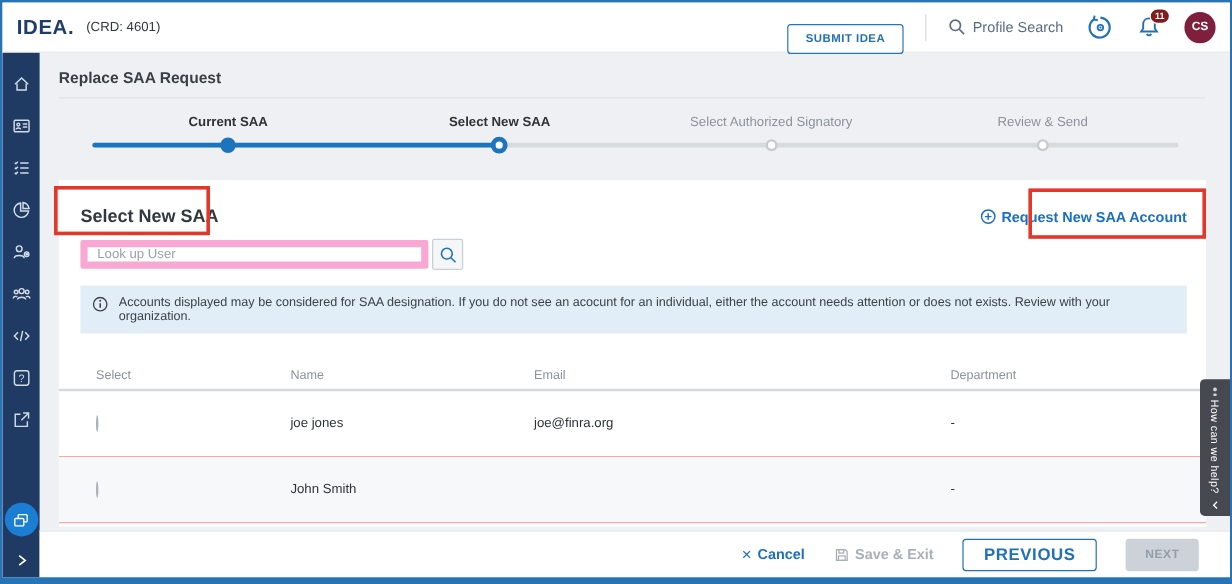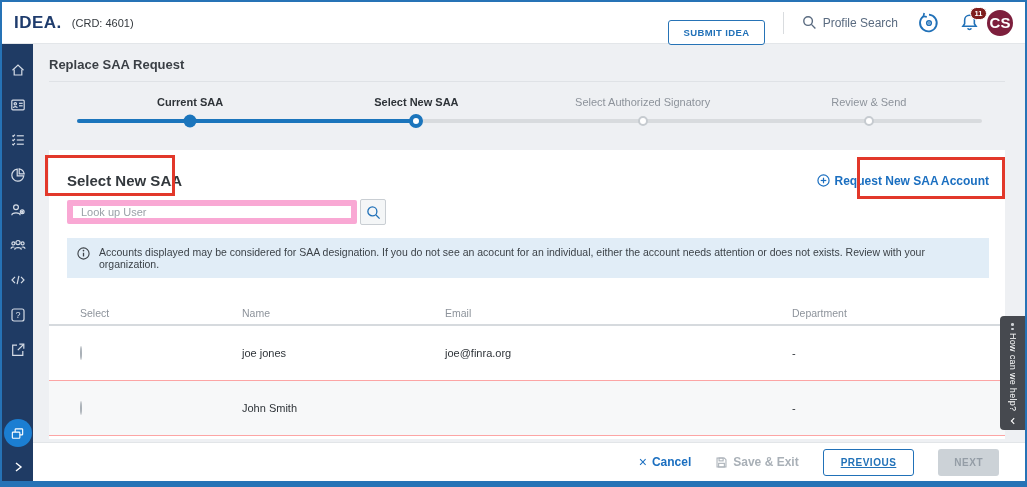--- a/index.html
+++ b/index.html
@@ -23,22 +23,22 @@
   .profile-search { display:flex; align-items:center; gap:6px; color:#5a6b80;
     font-size:12px; cursor:pointer; }
   .icon-btn { display:flex; align-items:center; justify-content:center;
     background:none; border:none; cursor:pointer; padding:0; margin-left:12px; }
   .history { color:#2171b8; }
   .bell-wrap { position:relative; color:#2171b8; }
   .badge { position:absolute; top:-6px; right:-8px; background:#7f1d1d; color:#fff;
     font-size:7.5px; font-weight:700; border-radius:8px; padding:1px 3.5px;
     border:1.5px solid #fff; }
   .avatar { width:26px; height:26px; border-radius:50%; background:#7d1f3d;
-    color:#fff; font-size:15px; font-weight:700; display:flex; align-items:center;
-    justify-content:center; cursor:pointer; }
+    color:#fff; font-size:10px; font-weight:700; display:flex; align-items:center;
+    justify-content:center; margin-left:12px; cursor:pointer; }
   
   .workspace { display:flex; height:437px; }
   .sidebar { width:31px; background:#1f3b64; display:flex; flex-direction:column;
     align-items:center; padding-top:8px; flex-shrink:0; }
   .side-icon { width:31px; height:35px; display:flex; align-items:center;
     justify-content:center; color:#d5dce6; cursor:pointer; }
   .side-bottom { margin-top:auto; display:flex; flex-direction:column;
     align-items:center; padding-bottom:2px; }
   .fab { width:28px; height:28px; border-radius:50%; background:#1b7ed2; color:#fff;
     display:flex; align-items:center; justify-content:center; margin-bottom:8px;
@@ -97,22 +97,22 @@
   
   .footer { height:39px; background:#fff; margin-top:3px; border-top:1px solid #e2e5e8;
     display:flex; align-items:center; justify-content:flex-end; gap:24px;
     padding-right:26px; }
   .link-btn { display:flex; align-items:center; gap:5px; background:none; border:none;
     font-family:inherit; font-size:12px; font-weight:700; cursor:pointer; }
   .cancel { color:#1b6fc0; }
   .cancel .x { font-size:14px; font-weight:400; }
   .save-exit { color:#a9b0b7; cursor:default; }
   .btn-prev { height:27px; padding:0 17px; border:1px solid #2171b8; color:#2171b8;
-    background:#fff; font-size:10px; font-weight:700; letter-spacing:.5px;
-    border-radius:3px; cursor:pointer; font-family:inherit;text-decoration:underline; }
+    background:#fff; font-size:14px; font-weight:700; letter-spacing:.5px;
+    border-radius:3px; cursor:pointer; font-family:inherit; }
   .btn-next { height:27px; padding:0 16px; border:none; background:#ccd2d7;
     color:#949da6; font-size:10px; font-weight:700; letter-spacing:.5px;
     border-radius:3px; cursor:default; font-family:inherit; }
   
   .help-tab { position:absolute; right:0; top:314px; width:25px; height:114px;
     background:#46494f; border-radius:4px 0 0 4px; color:#fff; display:flex;
     flex-direction:column; align-items:center; padding:7px 0 5px; z-index:40;
     cursor:pointer; }
   .grip { display:flex; flex-direction:column; gap:2px; margin-bottom:3px; }
   .grip i { width:2.5px; height:2.5px; background:#cfd2d6; border-radius:50%; display:block; }

